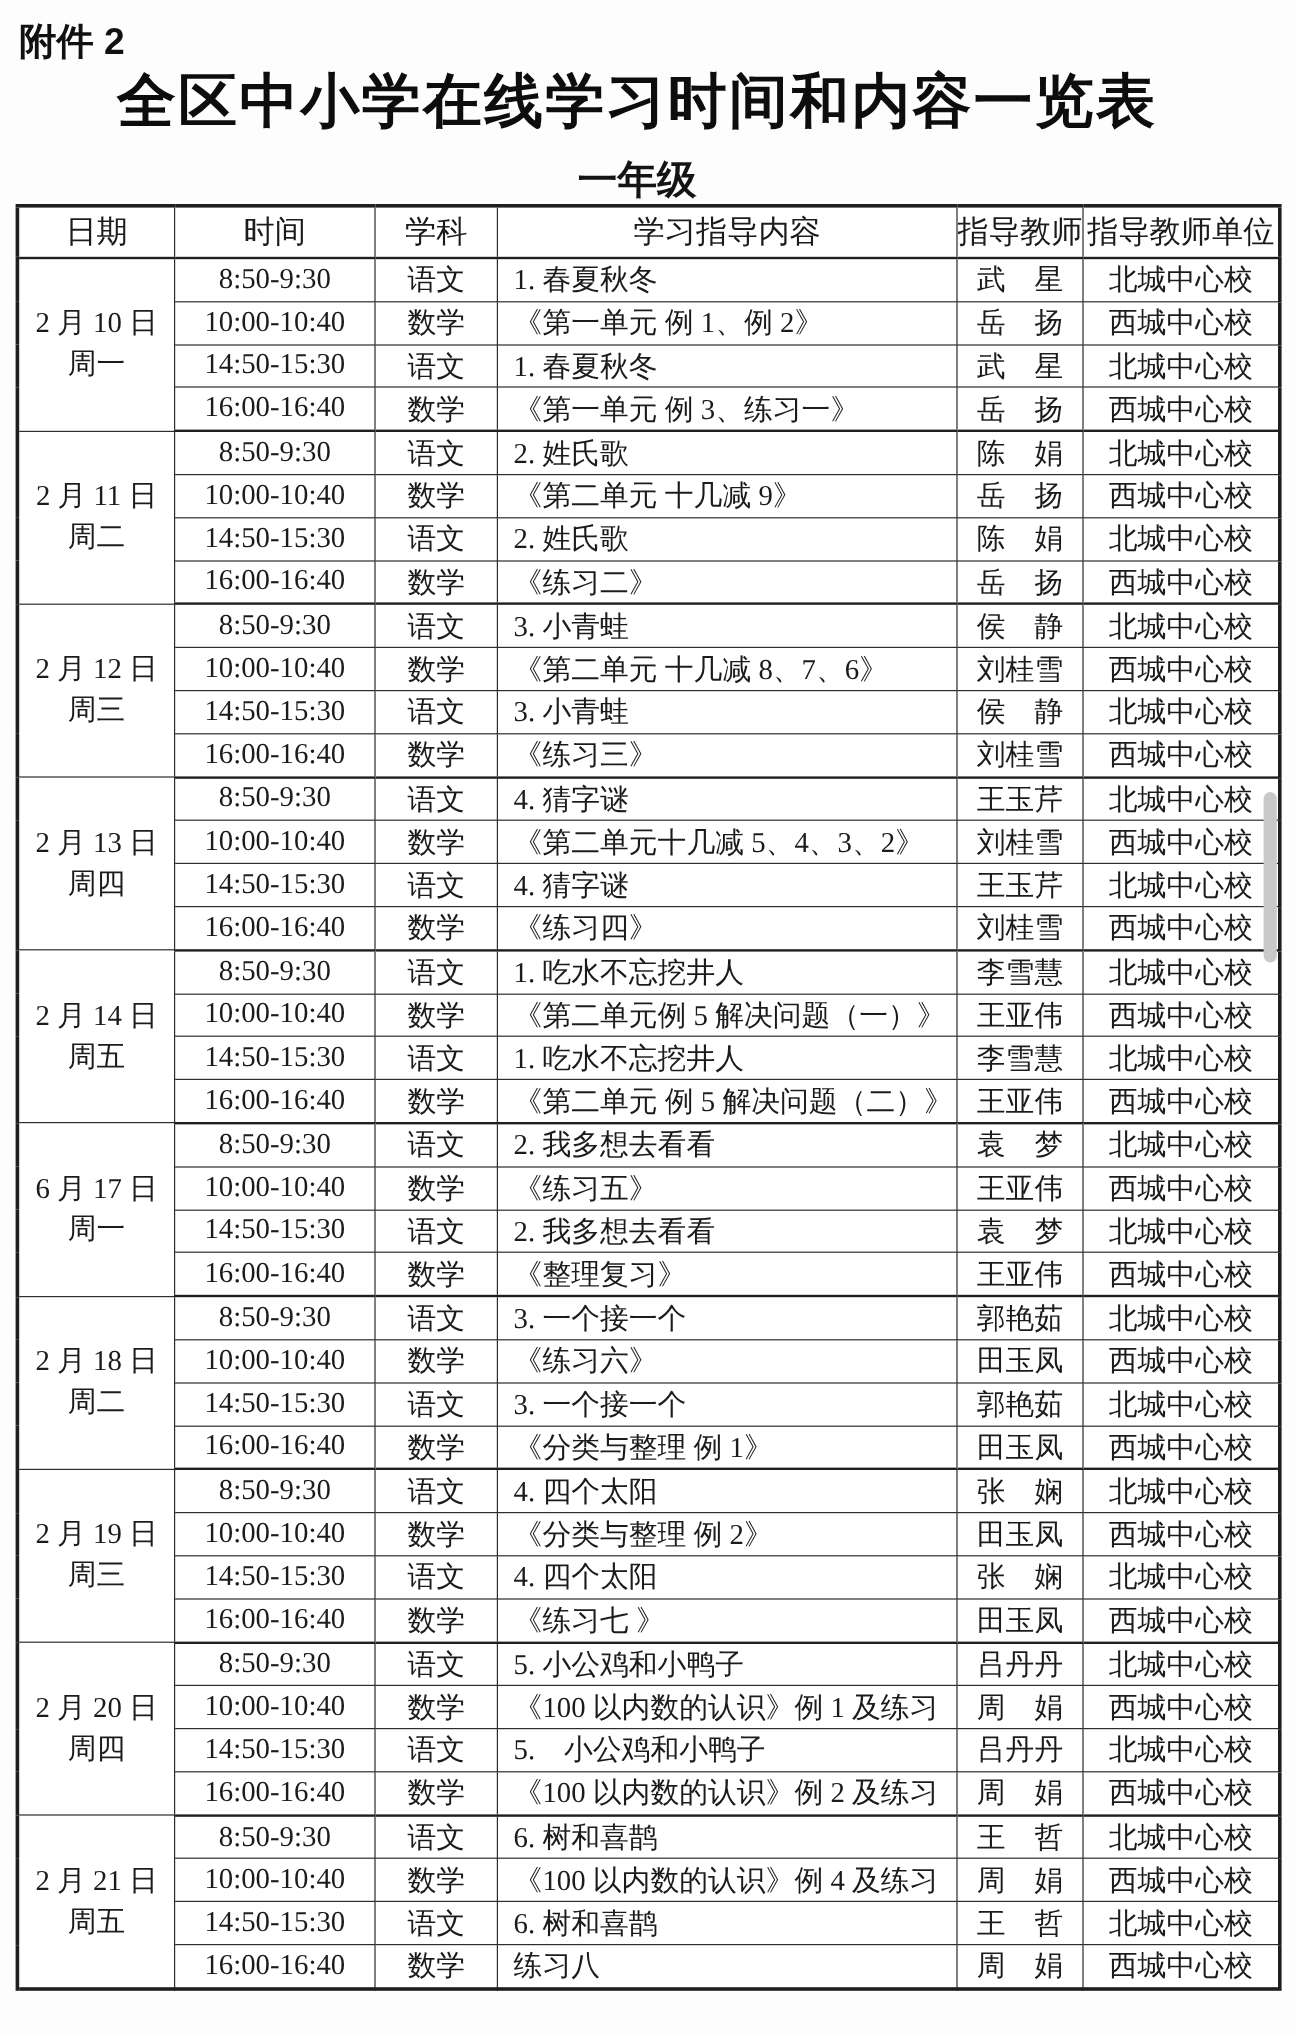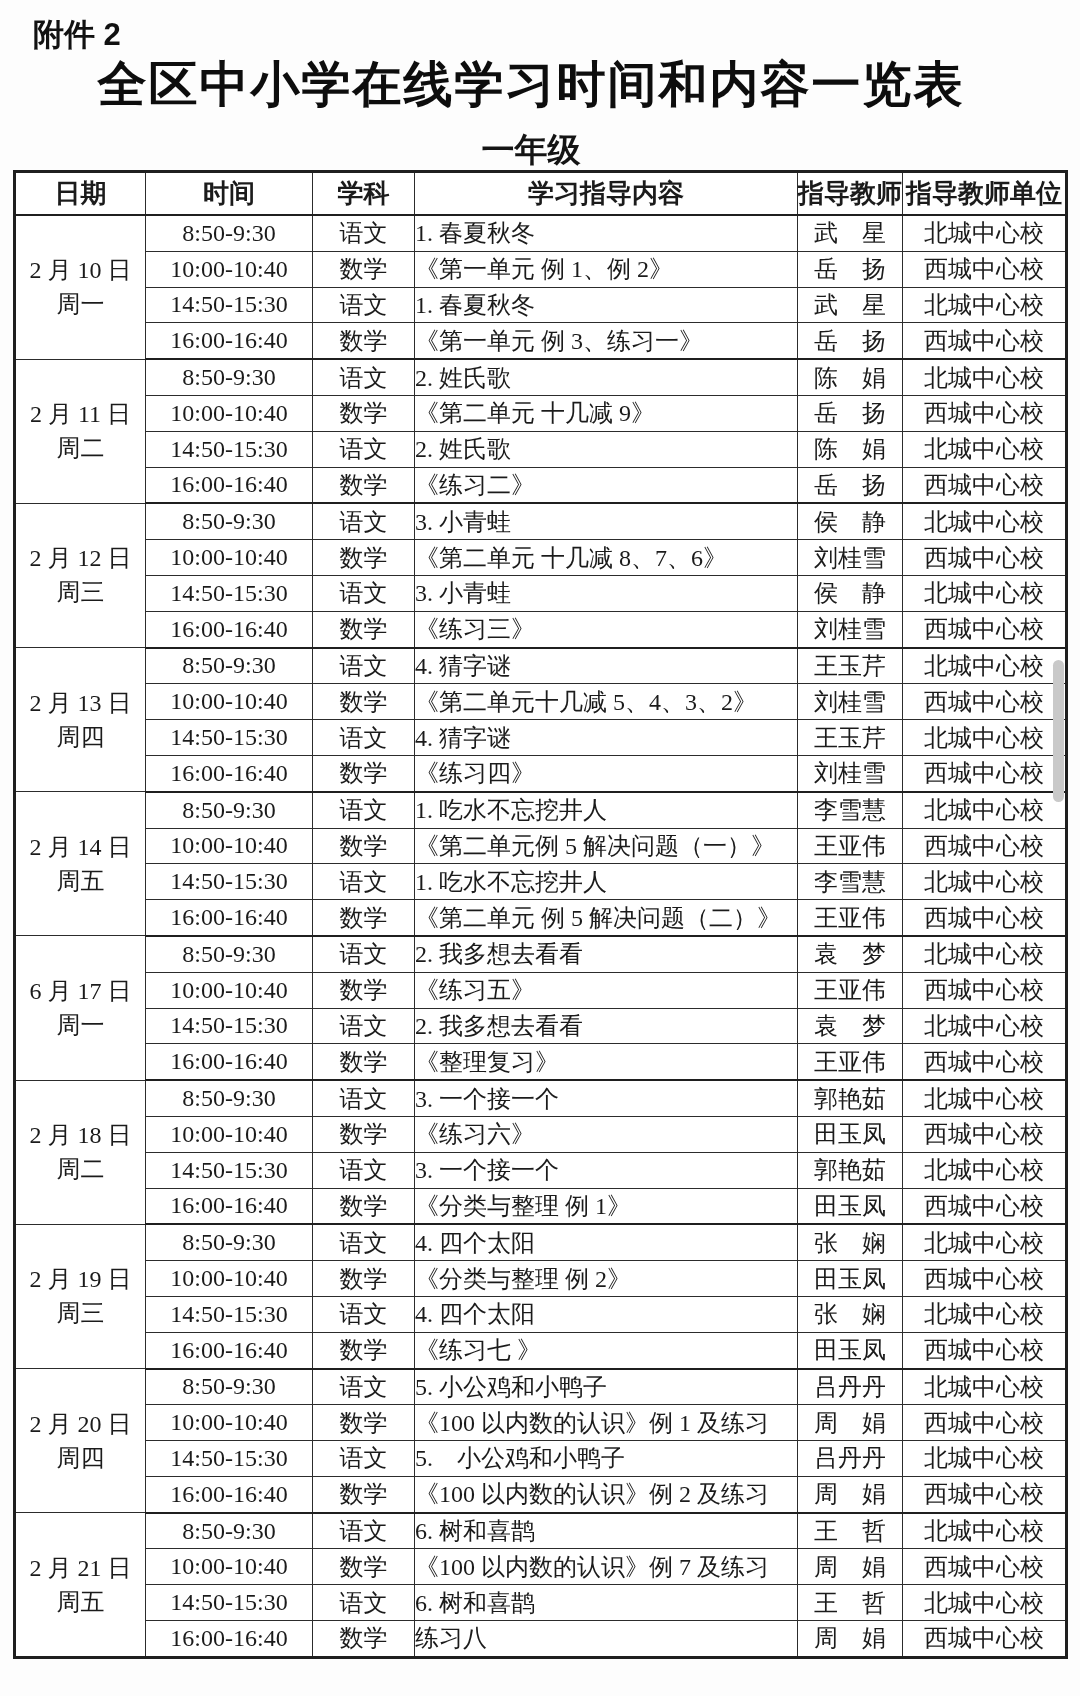--- a/index.html
+++ b/index.html
@@ -7,21 +7,21 @@
     width:1080px;height:1696px;
     background:#fdfdfd;
     font-family:"Liberation Serif","DejaVu Serif",serif;
     color:#1b1b1b;
     position:relative;
     overflow:hidden;
   }
   .attachment{
     position:absolute;left:16px;top:14px;
     font-family:"Liberation Sans","DejaVu Sans",sans-serif;
-    font-weight:700;font-size:31px;color:#111;margin-left:17px;
+    font-weight:700;font-size:31px;color:#111;
   }
   .title{
     position:absolute;left:0;top:52px;width:1062px;
     text-align:center;margin:0;
     font-family:"Liberation Sans","DejaVu Sans",sans-serif;
     font-weight:700;font-size:49px;letter-spacing:2px;color:#0d0d0d;
   }
   .subtitle{
     position:absolute;left:0;top:128px;width:1062px;
     text-align:center;
@@ -35,35 +35,35 @@
     border:3px solid #1f1f1f;
     background:#fff;
   }
   .schedule th,.schedule td{
     border:1.8px solid #2c2c2c;
     padding:0;
     overflow:hidden;white-space:nowrap;
   }
   .schedule th{
     height:41px;
-    font-size:26px;font-weight:700;text-align:center;
+    font-size:26px;font-weight:400;text-align:center;
     border-bottom:2.6px solid #1f1f1f;
     border-top:3px solid #1f1f1f;
   }
   .schedule td{
     height:34.8px;
     font-size:24px;text-align:center;vertical-align:middle;
   }
   .col0{width:129px;}
   .col1{width:166px;}
   .col2{width:101px;margin-top:31px;}
   .col3{width:382px;}
   .col4{width:104px;}
   .col5{width:162px;}
-  td.content-cell{text-align:left;}
+  td.content-cell{text-align:left;padding-left:13px;}
   td.date-cell{
     border-left:3px solid #1f1f1f;
     font-size:24px;line-height:34px;
   }
   tr.group-end td{border-bottom:2.8px solid #1f1f1f;}
   td.unit-cell{border-right:3px solid #1f1f1f;}
   .scrollbar-thumb{
     position:absolute;left:1053px;top:660px;
     width:11px;height:142px;
     background:#c9c9c9;border-radius:6px;
@@ -383,21 +383,21 @@
         </td>
         <td class="time-cell col1">8:50-9:30</td>
         <td class="subject-cell col2">语文</td>
         <td class="content-cell col3">6. 树和喜鹊</td>
         <td class="teacher-cell col4">王　哲</td>
         <td class="unit-cell col5">北城中心校</td>
       </tr>
       <tr>
         <td class="time-cell col1">10:00-10:40</td>
         <td class="subject-cell col2">数学</td>
-        <td class="content-cell col3">《100 以内数的认识》例 7 及练习</td>
+        <td class="content-cell col3">《100 以内数的认识》例 4 及练习</td>
         <td class="teacher-cell col4">周　娟</td>
         <td class="unit-cell col5">西城中心校</td>
       </tr>
       <tr>
         <td class="time-cell col1">14:50-15:30</td>
         <td class="subject-cell col2">语文</td>
         <td class="content-cell col3">6. 树和喜鹊</td>
         <td class="teacher-cell col4">王　哲</td>
         <td class="unit-cell col5">北城中心校</td>
       </tr>

